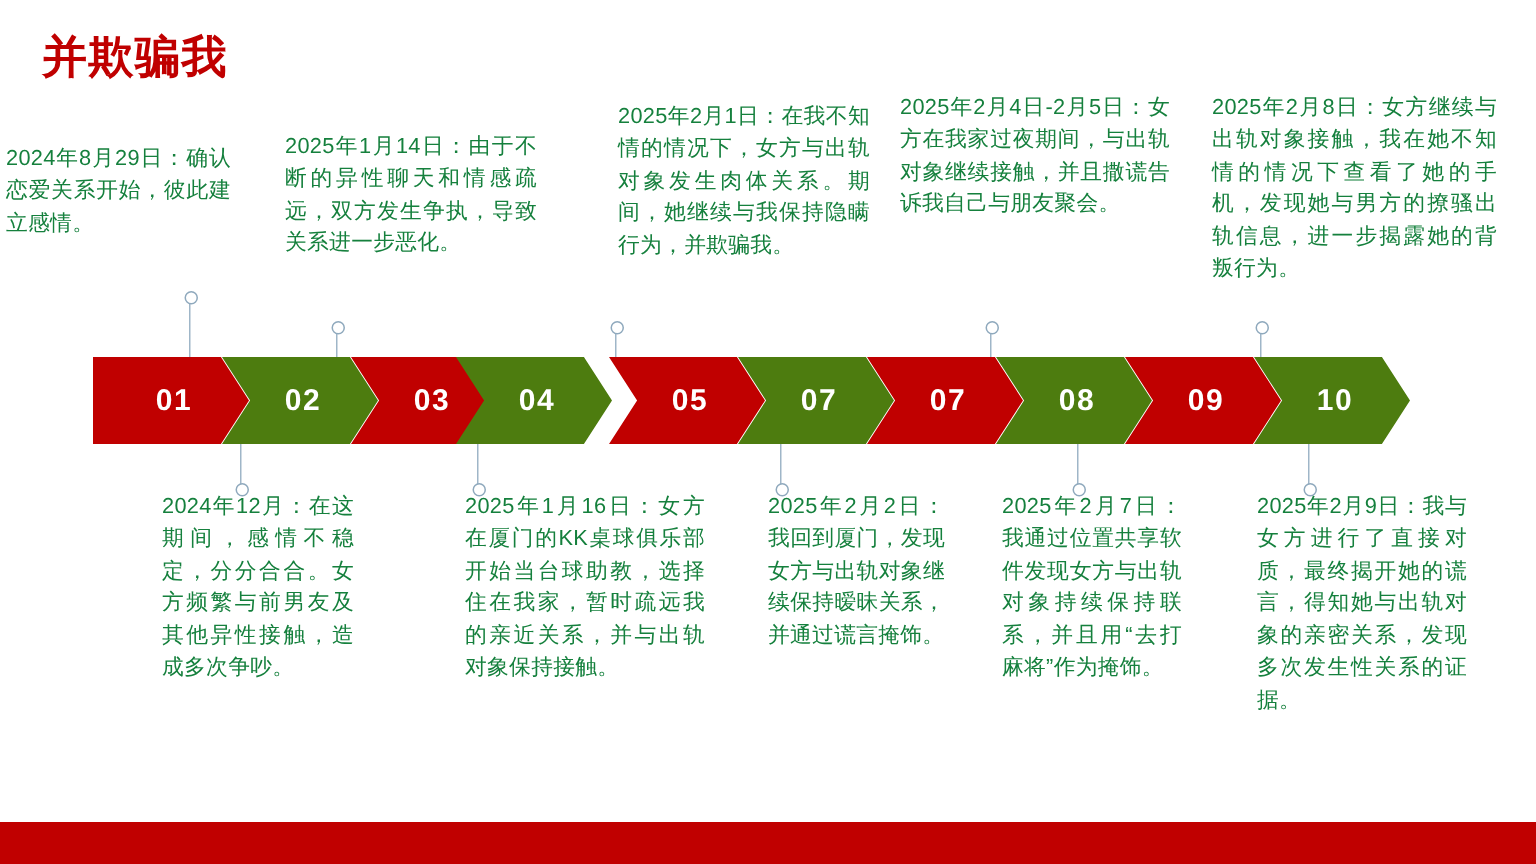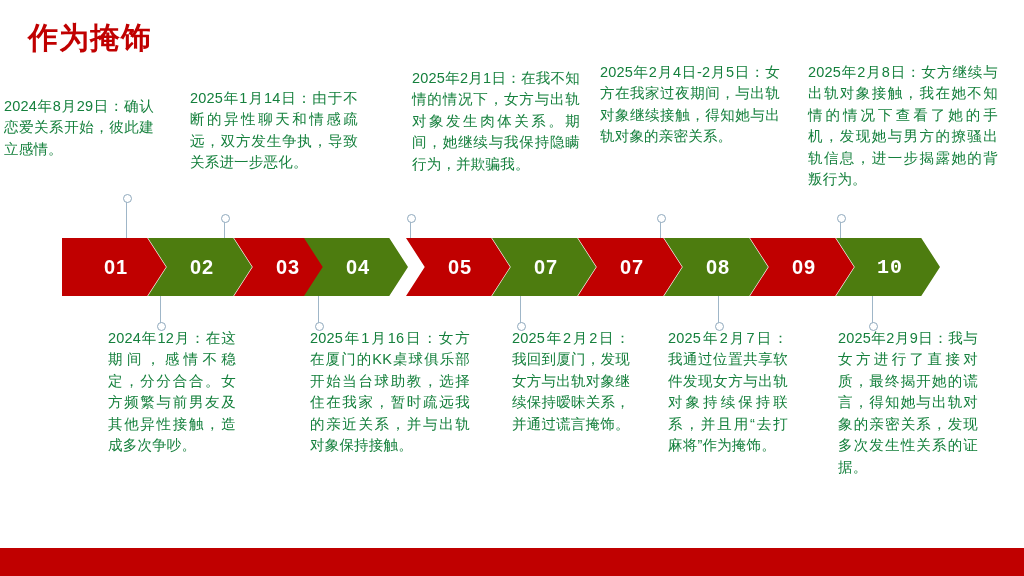--- a/index.html
+++ b/index.html
@@ -89,26 +89,26 @@
     left: 0;
     bottom: 0;
     width: 1024px;
     height: 28px;
     background: #c00000;
   }
 </style>
 </head>
 <body>
 
-<div class="page-title">作为掩饰</div>
+<div class="page-title">并欺骗我</div>
 
 <div class="note note-top" style="left:4px; top:96px; width:150px;">2024年8月29日：确认恋爱关系开始，彼此建立感情。</div>
 <div class="note note-top" style="left:190px; top:88px; width:168px;">2025年1月14日：由于不断的异性聊天和情感疏远，双方发生争执，导致关系进一步恶化。</div>
 <div class="note note-top" style="left:412px; top:68px; width:168px;">2025年2月1日：在我不知情的情况下，女方与出轨对象发生肉体关系。期间，她继续与我保持隐瞒行为，并欺骗我。</div>
-<div class="note note-top" style="left:600px; top:62px; width:180px;">2025年2月4日-2月5日：女方在我家过夜期间，与出轨对象继续接触，得知她与出轨对象的亲密关系。</div>
+<div class="note note-top" style="left:600px; top:62px; width:180px;">2025年2月4日-2月5日：女方在我家过夜期间，与出轨对象继续接触，并且撒谎告诉我自己与朋友聚会。</div>
 <div class="note note-top" style="left:808px; top:62px; width:190px;">2025年2月8日：女方继续与出轨对象接触，我在她不知情的情况下查看了她的手机，发现她与男方的撩骚出轨信息，进一步揭露她的背叛行为。</div>
 
 <div class="conn" style="left:126px; top:198px; height:40px;"></div>
 <div class="dot" style="left:123px; top:194px;"></div>
 <div class="conn" style="left:224px; top:218px; height:20px;"></div>
 <div class="dot" style="left:221px; top:214px;"></div>
 <div class="conn" style="left:410px; top:218px; height:20px;"></div>
 <div class="dot" style="left:407px; top:214px;"></div>
 <div class="conn" style="left:660px; top:218px; height:20px;"></div>
 <div class="dot" style="left:657px; top:214px;"></div>
@@ -136,21 +136,21 @@
   </div>
   <div class="chev dark" style="left:516px;">
     <span class="num">07</span>
   </div>
   <div class="chev light" style="left:602px;">
     <span class="num">08</span>
   </div>
   <div class="chev dark" style="left:688px;">
     <span class="num">09</span>
   </div>
-  <div class="chev light" style="left:774px;font-family:Liberation Mono, monospace;">
+  <div class="chev light" style="left:774px;">
     <span class="num">10</span>
   </div>
 </div>
 
 <div class="conn" style="left:160px; top:296px; height:30px;"></div>
 <div class="dot" style="left:157px; top:322px;"></div>
 <div class="conn" style="left:318px; top:296px; height:30px;"></div>
 <div class="dot" style="left:315px; top:322px;"></div>
 <div class="conn" style="left:520px; top:296px; height:30px;"></div>
 <div class="dot" style="left:517px; top:322px;"></div>

